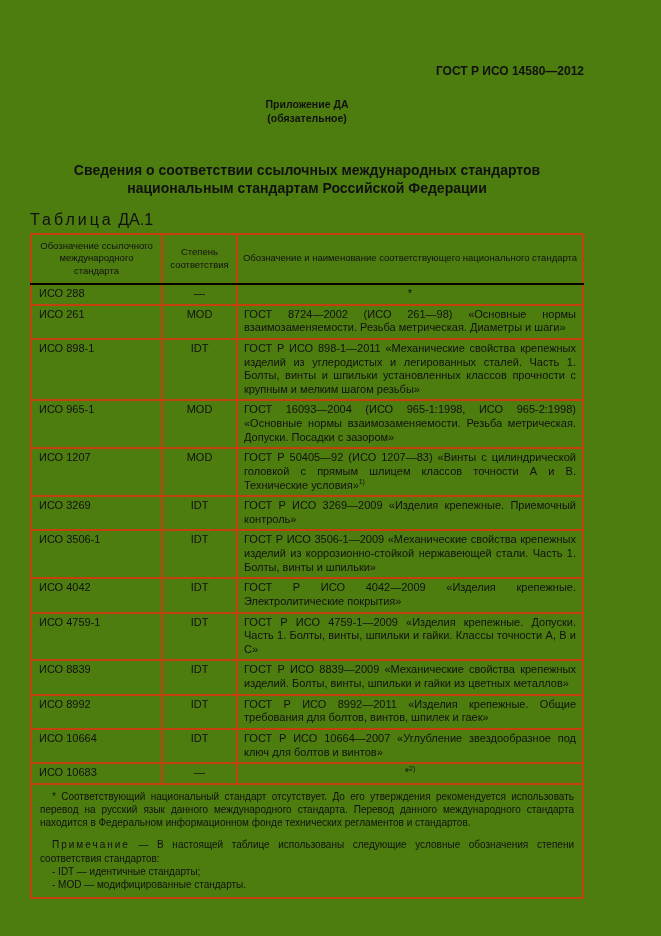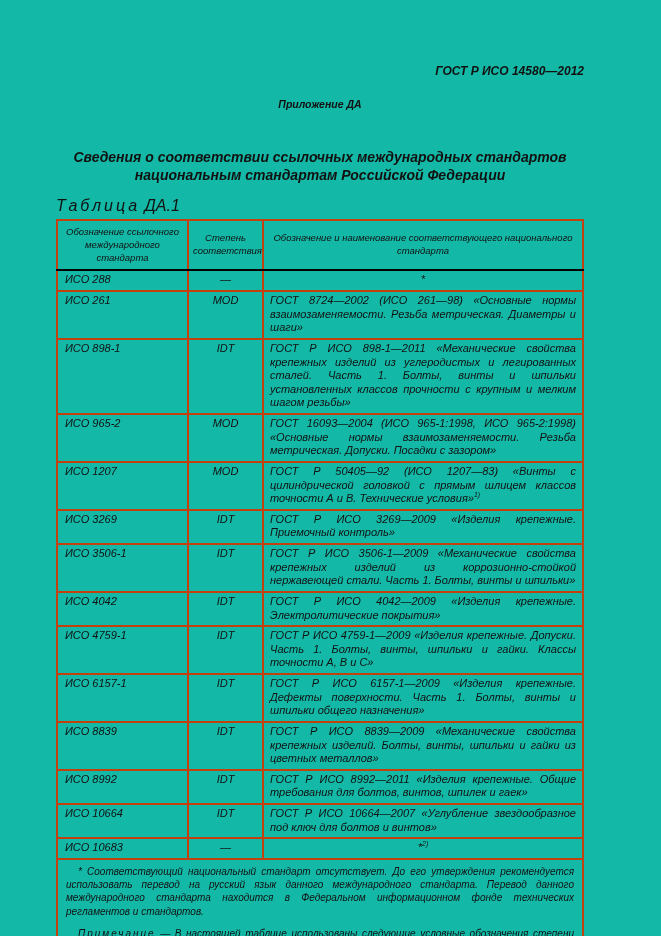--- a/index.html
+++ b/index.html
@@ -1,25 +1,24 @@
 <!DOCTYPE html>
 <html lang="ru"><head>
 <meta charset="utf-8">
 <style>
   html, body { margin: 0; padding: 0; background: #e8e8e8; }
   .page {
     width: 661px; height: 936px;
-    background: #14b8a6;
+    background: #4d7c0f;
     margin: 0 auto;
     position: relative;
     box-sizing: border-box;
-    padding: 64px 77px 0 56px;
+    padding: 64px 77px 0 30px;
     font-family: "Liberation Sans", "DejaVu Sans", sans-serif;
     color: #111;
-    font-style: italic;
   }
   .doc-header {
     text-align: right;
     font-weight: bold;
     font-size: 12px;
   }
   .annex {
     text-align: center;
     font-weight: bold;
     font-size: 10.5px;
@@ -89,20 +88,21 @@
 </style>
 </head>
 <body>
 
 <div class="page">
 
   <div class="doc-header">ГОСТ Р ИСО 14580—2012</div>
 
   <div class="annex">
     <div>Приложение ДА</div>
+    <div>(обязательное)</div>
   </div>
 
   <div class="title">
     <div>Сведения о соответствии ссылочных международных стандартов</div>
     <div>национальным стандартам Российской Федерации</div>
   </div>
 
   <div class="table-label">
     <span class="spaced-wide">Таблица</span>
     <span>ДА.1</span>
@@ -131,21 +131,21 @@
           <td class="c-std">ИСО 261</td>
           <td class="c-deg">MOD</td>
           <td class="c-nat">ГОСТ 8724—2002 (ИСО 261—98) «Основные нормы взаимозаменяемости. Резьба метрическая. Диаметры и шаги»</td>
         </tr>
         <tr>
           <td class="c-std">ИСО 898-1</td>
           <td class="c-deg">IDT</td>
           <td class="c-nat">ГОСТ Р ИСО 898-1—2011 «Механические свойства крепежных изделий из углеродистых и легированных сталей. Часть 1. Болты, винты и шпильки установленных классов прочности с крупным и мелким шагом резьбы»</td>
         </tr>
         <tr>
-          <td class="c-std">ИСО 965-2</td>
+          <td class="c-std">ИСО 965-1</td>
           <td class="c-deg">MOD</td>
           <td class="c-nat">ГОСТ 16093—2004 (ИСО 965-1:1998, ИСО 965-2:1998) «Основные нормы взаимозаменяемости. Резьба метрическая. Допуски. Посадки с зазором»</td>
         </tr>
         <tr>
           <td class="c-std">ИСО 1207</td>
           <td class="c-deg">MOD</td>
           <td class="c-nat">ГОСТ Р 50405—92 (ИСО 1207—83) «Винты с цилиндрической головкой с прямым шлицем классов точности А и В. Технические условия»<sup>1)</sup></td>
         </tr>
         <tr>
           <td class="c-std">ИСО 3269</td>
@@ -159,25 +159,20 @@
         </tr>
         <tr>
           <td class="c-std">ИСО 4042</td>
           <td class="c-deg">IDT</td>
           <td class="c-nat">ГОСТ Р ИСО 4042—2009 «Изделия крепежные. Электролитические покрытия»</td>
         </tr>
         <tr>
           <td class="c-std">ИСО 4759-1</td>
           <td class="c-deg">IDT</td>
           <td class="c-nat">ГОСТ Р ИСО 4759-1—2009 «Изделия крепежные. Допуски. Часть 1. Болты, винты, шпильки и гайки. Классы точности А, В и С»</td>
-        </tr>
-        <tr>
-          <td class="c-std">ИСО 6157-1</td>
-          <td class="c-deg">IDT</td>
-          <td class="c-nat">ГОСТ Р ИСО 6157-1—2009 «Изделия крепежные. Дефекты поверхности. Часть 1. Болты, винты и шпильки общего назначения»</td>
         </tr>
         <tr>
           <td class="c-std">ИСО 8839</td>
           <td class="c-deg">IDT</td>
           <td class="c-nat">ГОСТ Р ИСО 8839—2009 «Механические свойства крепежных изделий. Болты, винты, шпильки и гайки из цветных металлов»</td>
         </tr>
         <tr>
           <td class="c-std">ИСО 8992</td>
           <td class="c-deg">IDT</td>
           <td class="c-nat">ГОСТ Р ИСО 8992—2011 «Изделия крепежные. Общие требования для болтов, винтов, шпилек и гаек»</td>

